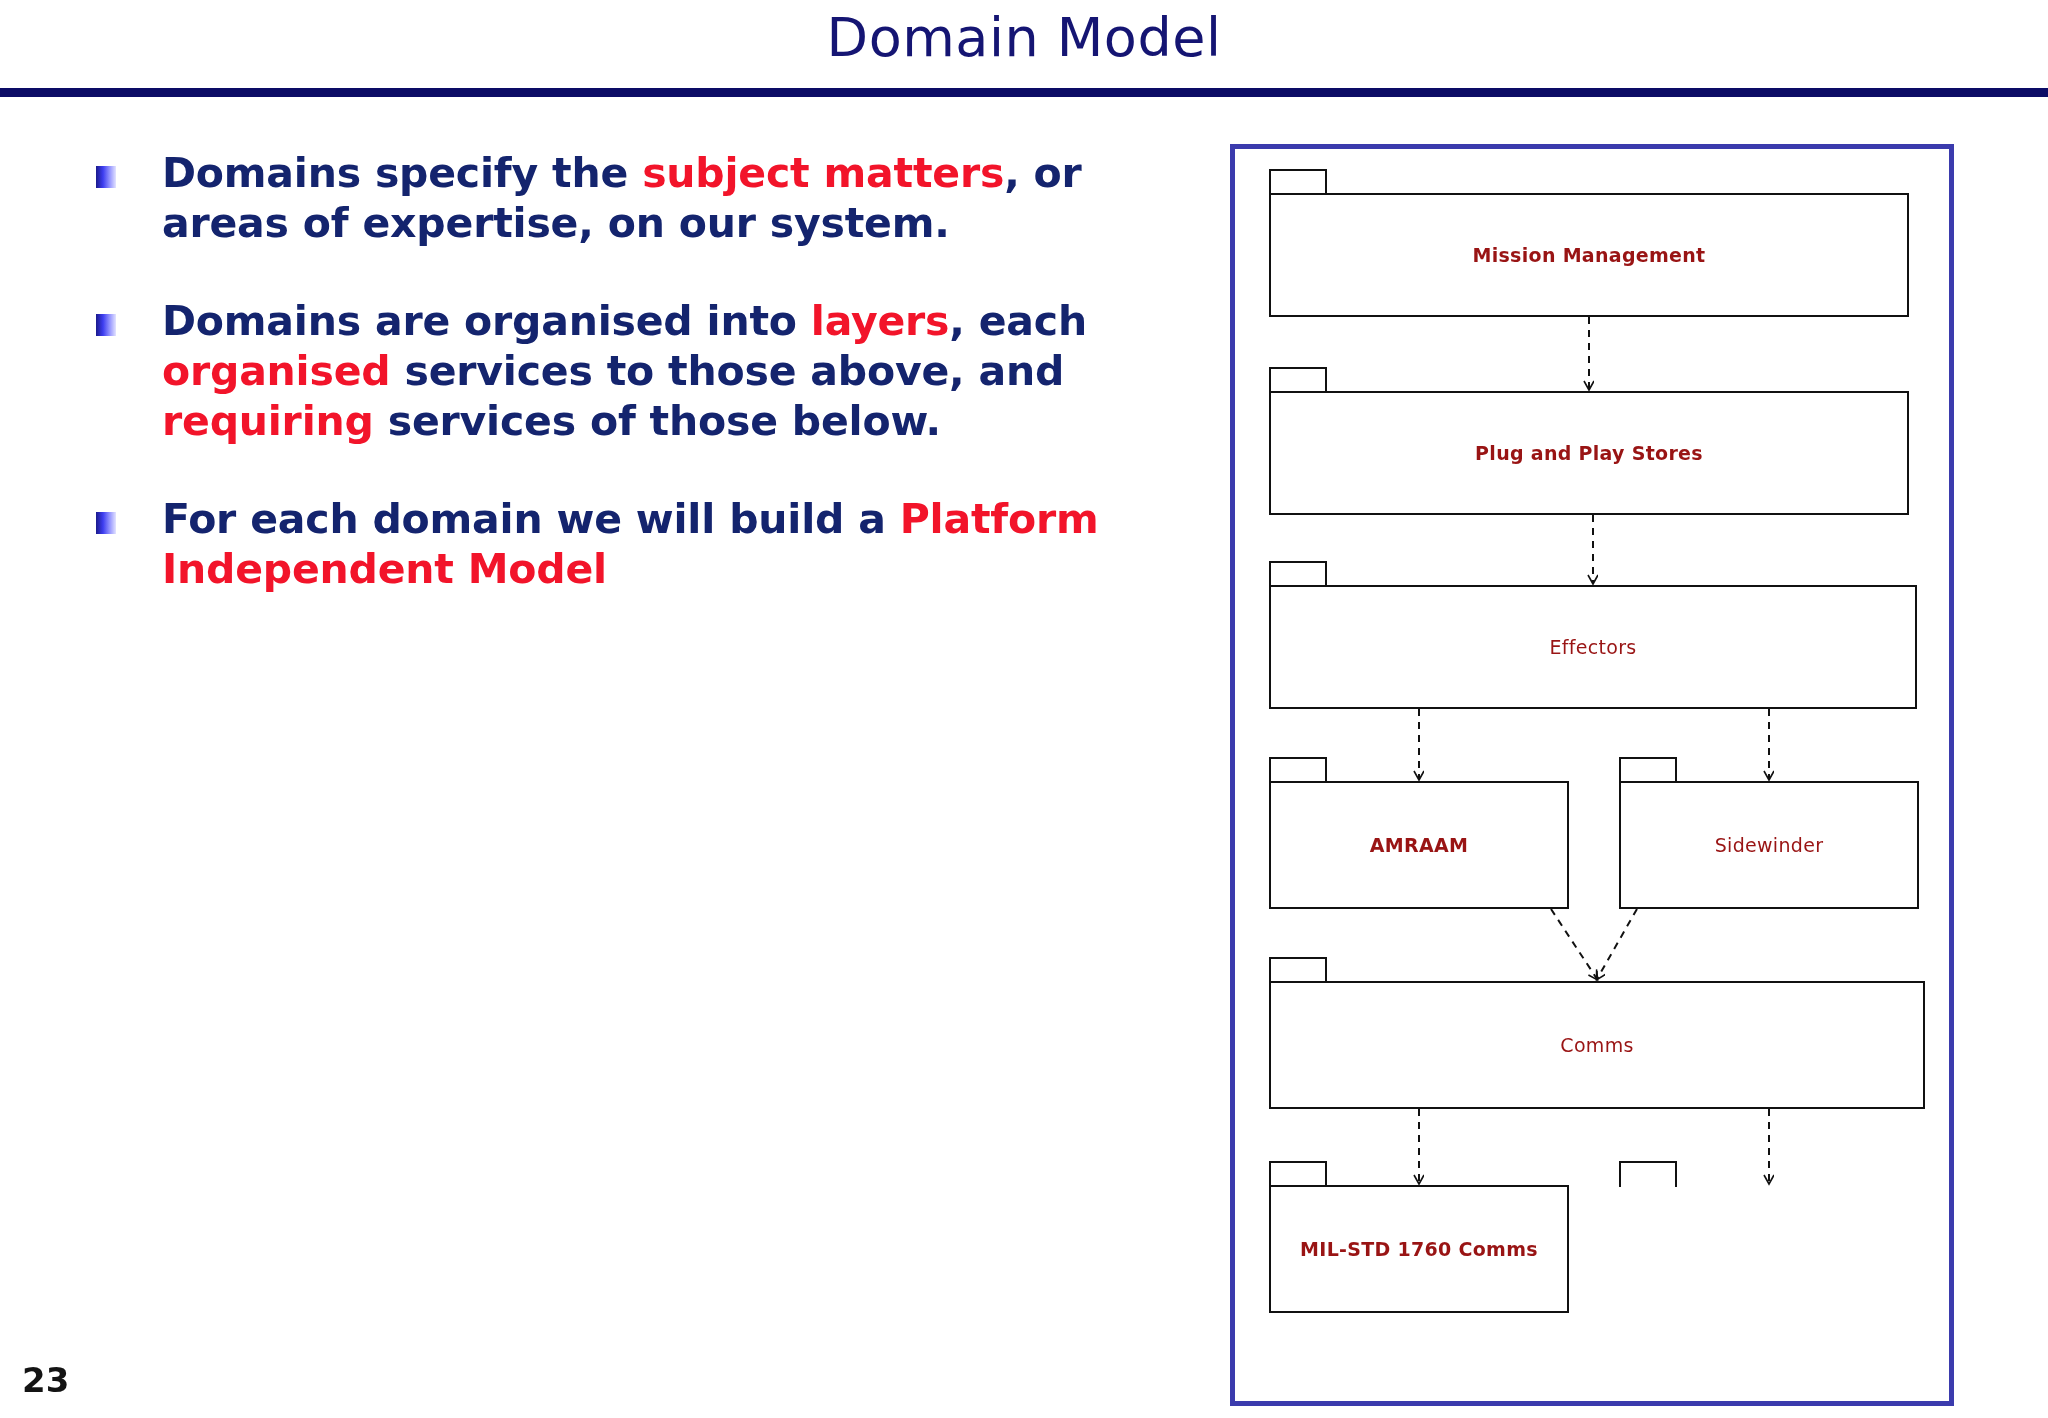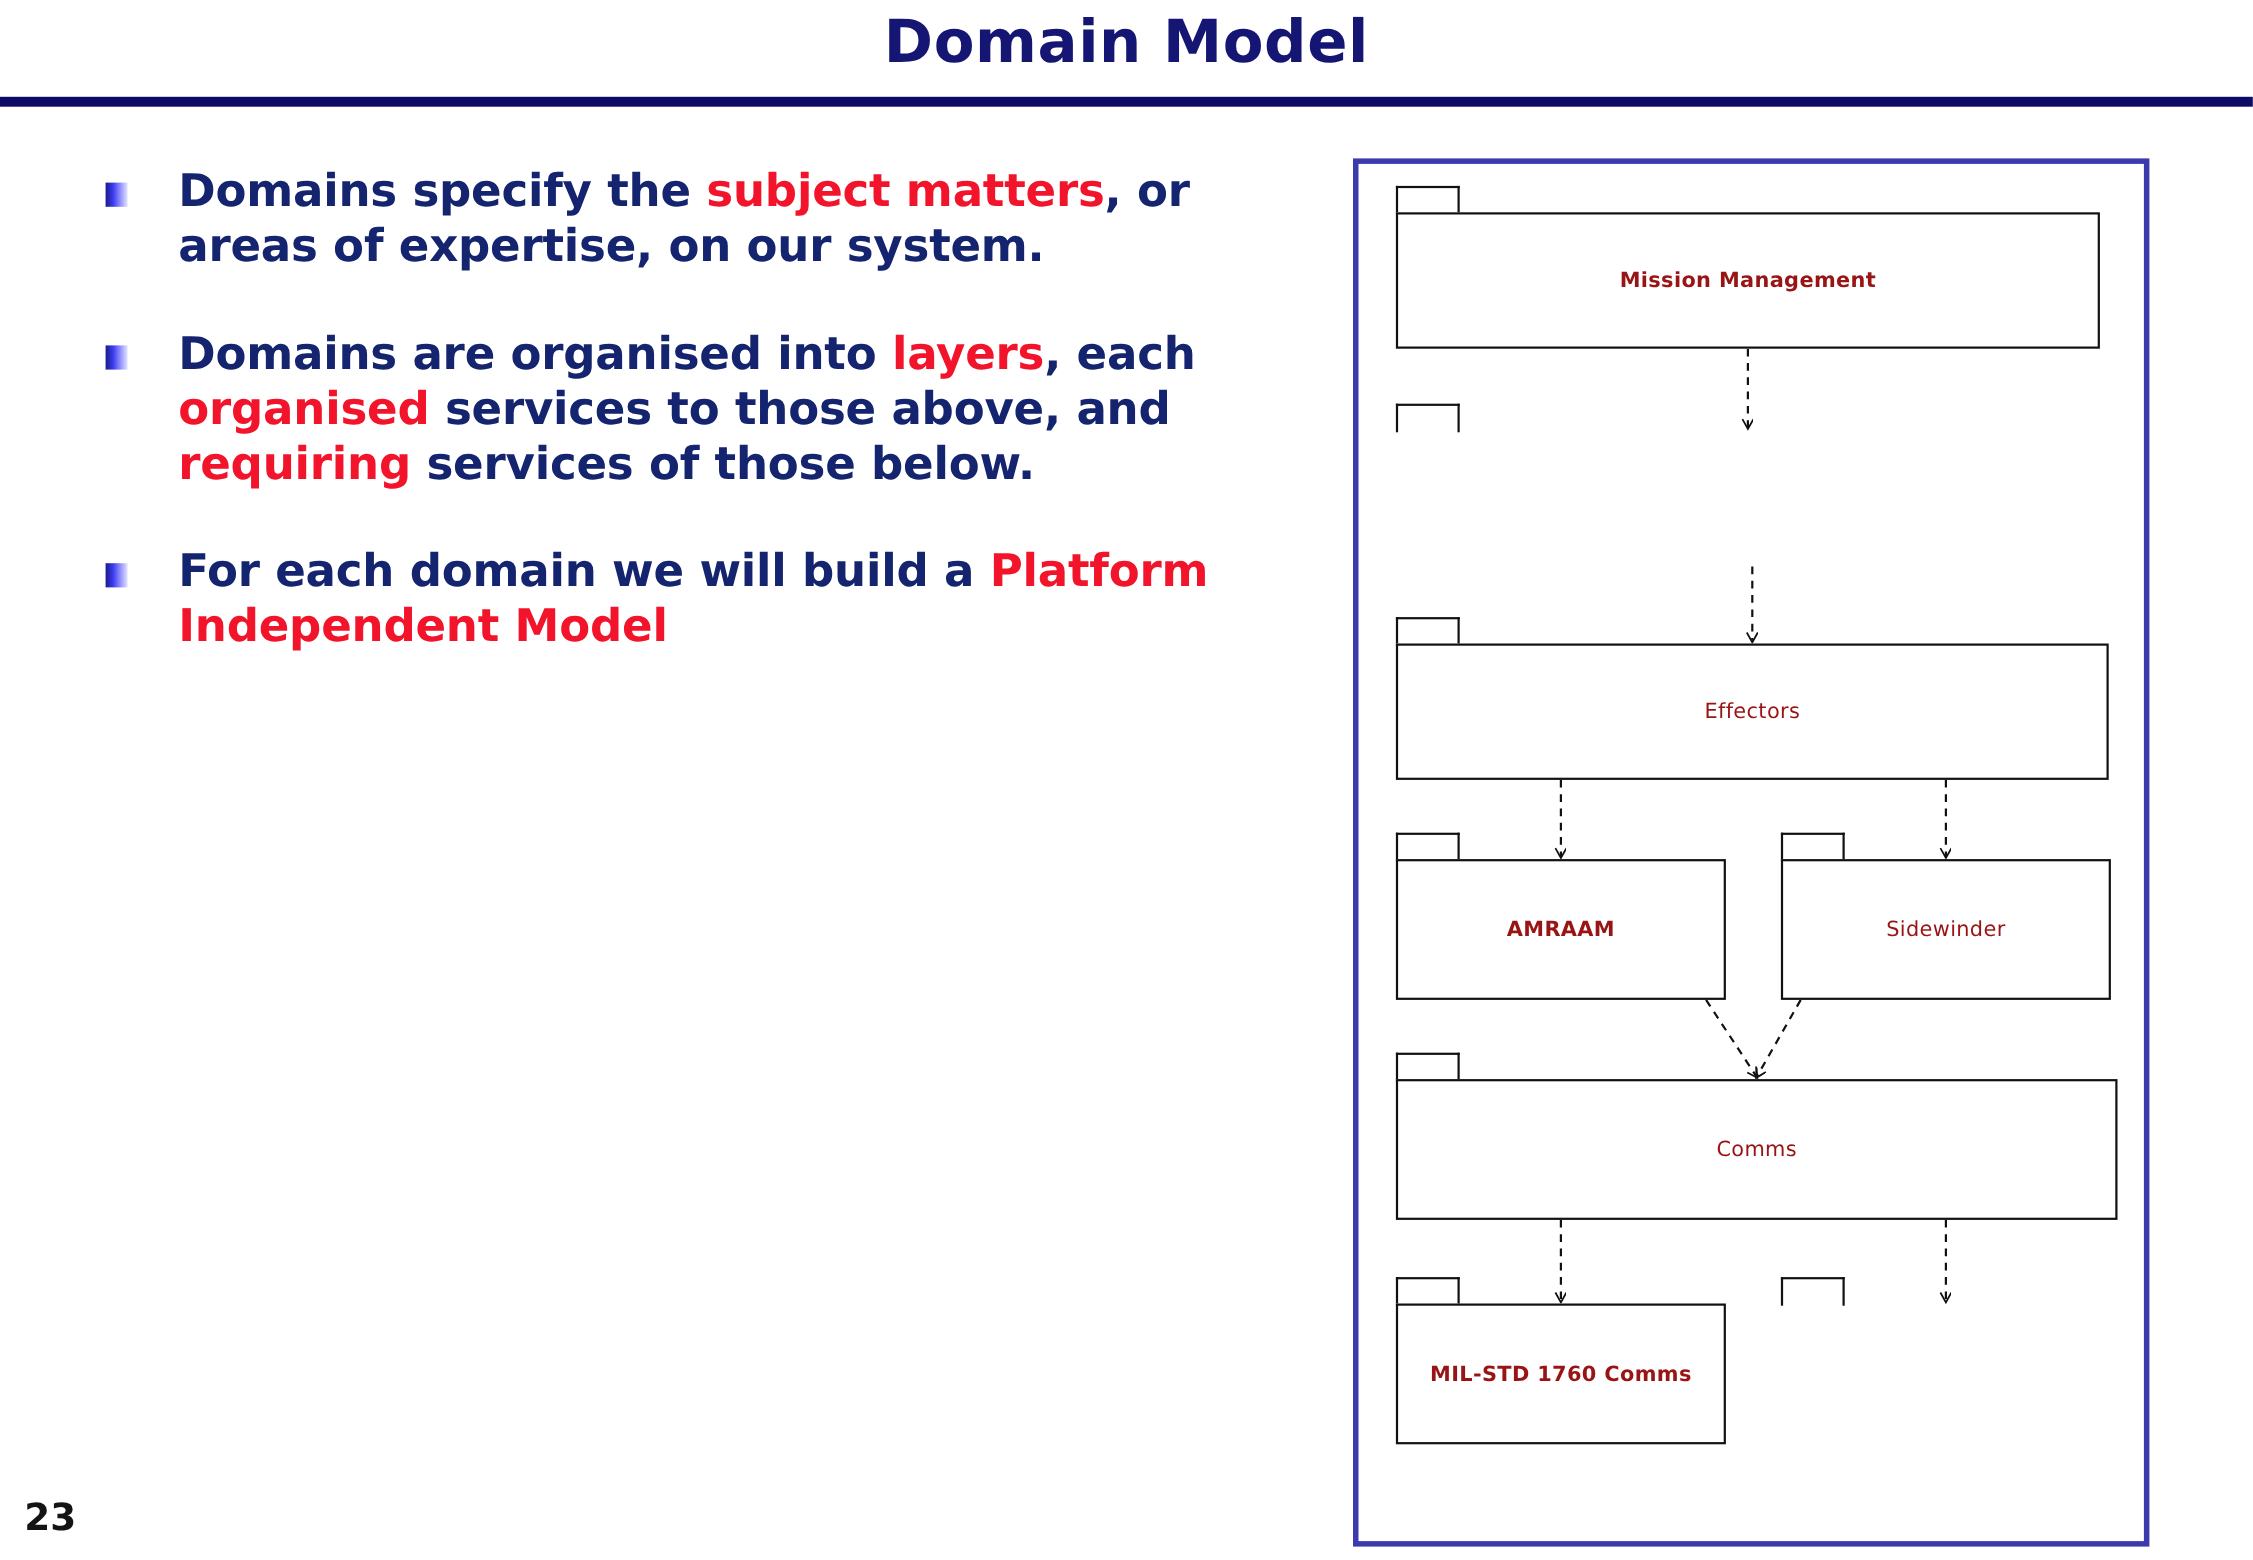--- a/index.html
+++ b/index.html
@@ -17,21 +17,21 @@
 
   
   #slide-title {
     position: absolute;
     top: 6px;
     left: 0;
     width: 2048px;
     text-align: center;
     font-family: "DejaVu Sans", sans-serif;
     font-size: 54px;
-    font-weight: bold;
+    font-weight: normal;
     color: #151573;
     letter-spacing: 0.5px;
   }
   #title-rule {
     position: absolute;
     top: 88px;
     left: 0;
     width: 2048px;
     height: 9px;
     background: #0c0c66;
@@ -190,20 +190,23 @@
         </g>
     </svg>
   <div class="pkg" style="left: 34px; top: 20px; width: 640px; height: 148px;">
         <div class="pkg-tab"></div>
         <div class="pkg-body">
           <span class="pkg-label bold">Mission Management</span>
         </div>
       </div>
       <div class="pkg" style="left: 34px; top: 218px; width: 640px; height: 148px;">
         <div class="pkg-tab"></div>
+        <div class="pkg-body">
+          <span class="pkg-label bold">Plug and Play Stores</span>
+        </div>
       </div>
       <div class="pkg" style="left: 34px; top: 412px; width: 648px; height: 148px;">
         <div class="pkg-tab"></div>
         <div class="pkg-body">
           <span class="pkg-label">Effectors</span>
         </div>
       </div>
       <div class="pkg" style="left: 34px; top: 608px; width: 300px; height: 152px; padding-left: 40px;">
         <div class="pkg-tab"></div>
         <div class="pkg-body">

